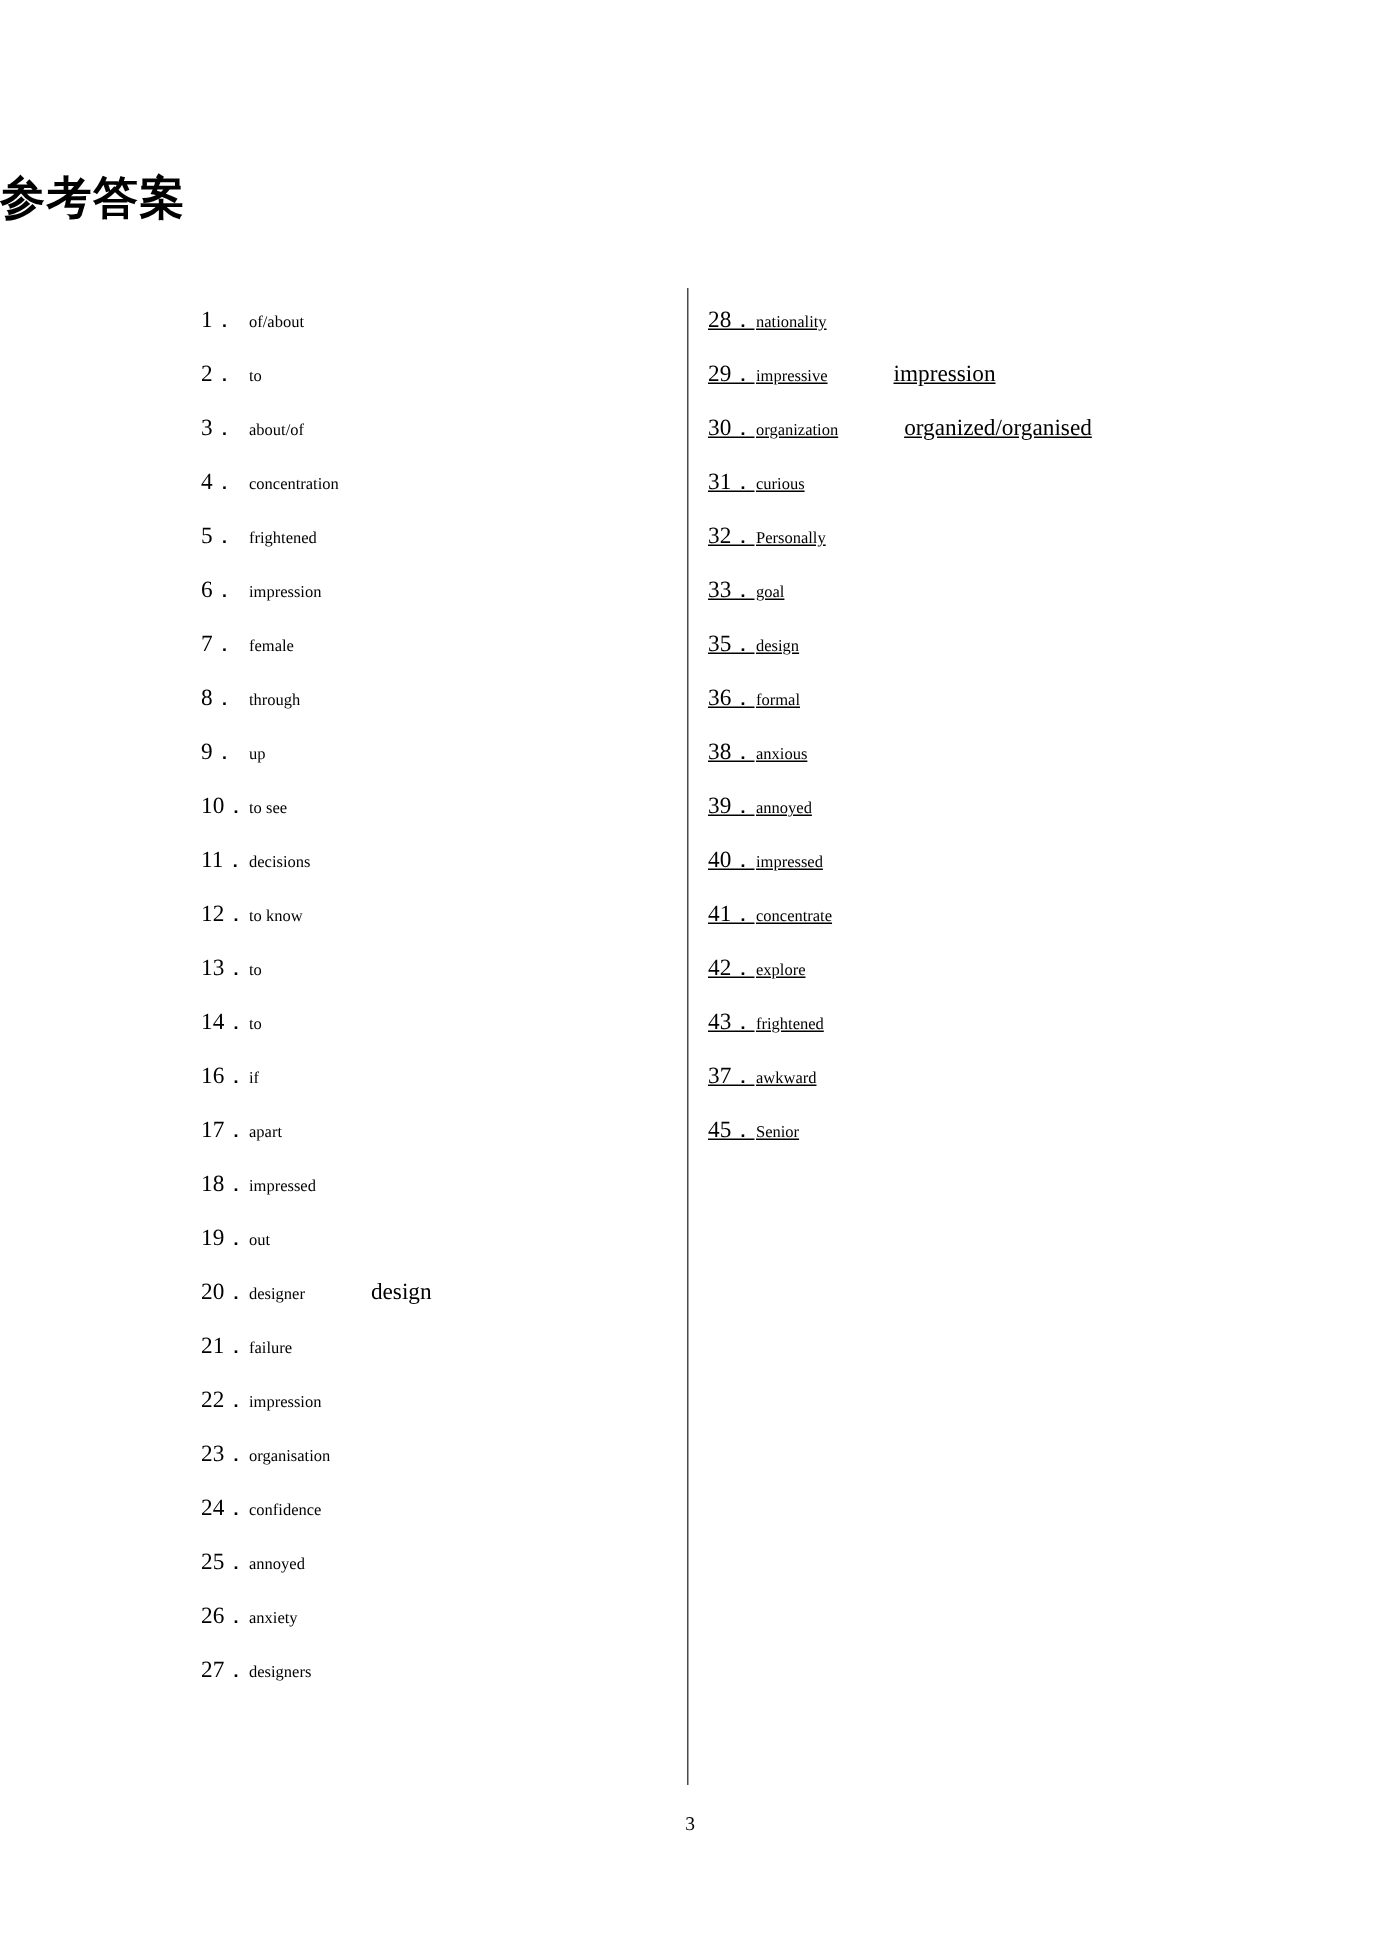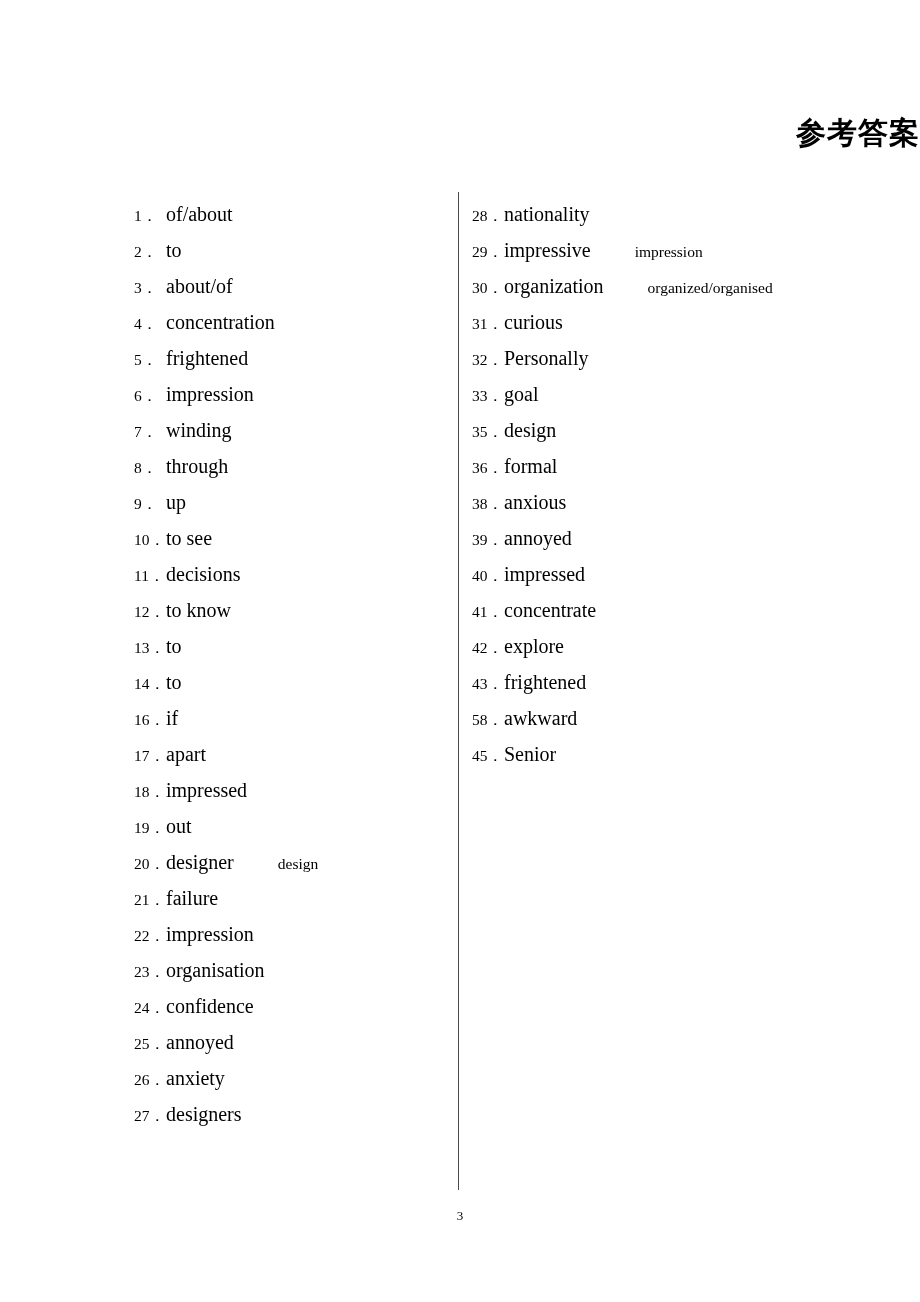--- a/index.html
+++ b/index.html
@@ -22,21 +22,21 @@
     top: 0;
     width: 920px;
     height: 1302px;
   }
 
   .doc-title {
     position: absolute;
     left: 0;
     top: 114px;
     width: 920px;
-    text-align: right;
+    text-align: left;
     font-size: 30px;
     line-height: 38px;
     letter-spacing: 1px;
     font-weight: 700;
     font-family: "DejaVu Sans", "Liberation Sans", sans-serif;
     color: #000000;
   }
 
   .columns {
     position: absolute;
@@ -52,41 +52,41 @@
     width: 1px;
     height: 998px;
     background: #4a4a4a;
   }
 
   .col {
     position: absolute;
     top: 0;
   }
   .col-left  { left: 134px; width: 320px; }
-  .col-right { left: 472px; width: 400px; }
+  .col-right { left: 472px; width: 400px; text-decoration: underline; }
 
   .answer-row {
     display: flex;
     align-items: baseline;
     height: 36px;
     font-size: 15.5px;
     line-height: 36px;
     white-space: nowrap;
   }
 
   .ans-num {
     display: inline-block;
     min-width: 32px;
     text-align: left;
     font-size: 15.5px;
   }
 
   .ans-text {
     display: inline-block;
-    font-size: 20px;
+    font-size: 11px;
   }
 
   .ans-alt {
     display: inline-block;
     font-size: 15.5px;
     margin-left: 44px;
   }
 
   .page-number {
     position: absolute;
@@ -129,21 +129,21 @@
         <div class="answer-row">
           <span class="ans-num">5．</span>
           <span class="ans-text">frightened</span>
         </div>
         <div class="answer-row">
           <span class="ans-num">6．</span>
           <span class="ans-text">impression</span>
         </div>
         <div class="answer-row">
           <span class="ans-num">7．</span>
-          <span class="ans-text">winding</span>
+          <span class="ans-text">female</span>
         </div>
         <div class="answer-row">
           <span class="ans-num">8．</span>
           <span class="ans-text">through</span>
         </div>
         <div class="answer-row">
           <span class="ans-num">9．</span>
           <span class="ans-text">up</span>
         </div>
         <div class="answer-row">
@@ -269,21 +269,21 @@
         </div>
         <div class="answer-row">
           <span class="ans-num">42．</span>
           <span class="ans-text">explore</span>
         </div>
         <div class="answer-row">
           <span class="ans-num">43．</span>
           <span class="ans-text">frightened</span>
         </div>
         <div class="answer-row">
-          <span class="ans-num">58．</span>
+          <span class="ans-num">37．</span>
           <span class="ans-text">awkward</span>
         </div>
         <div class="answer-row">
           <span class="ans-num">45．</span>
           <span class="ans-text">Senior</span>
         </div>
       </div>
   </div>
 
   <div class="page-number">3</div>

